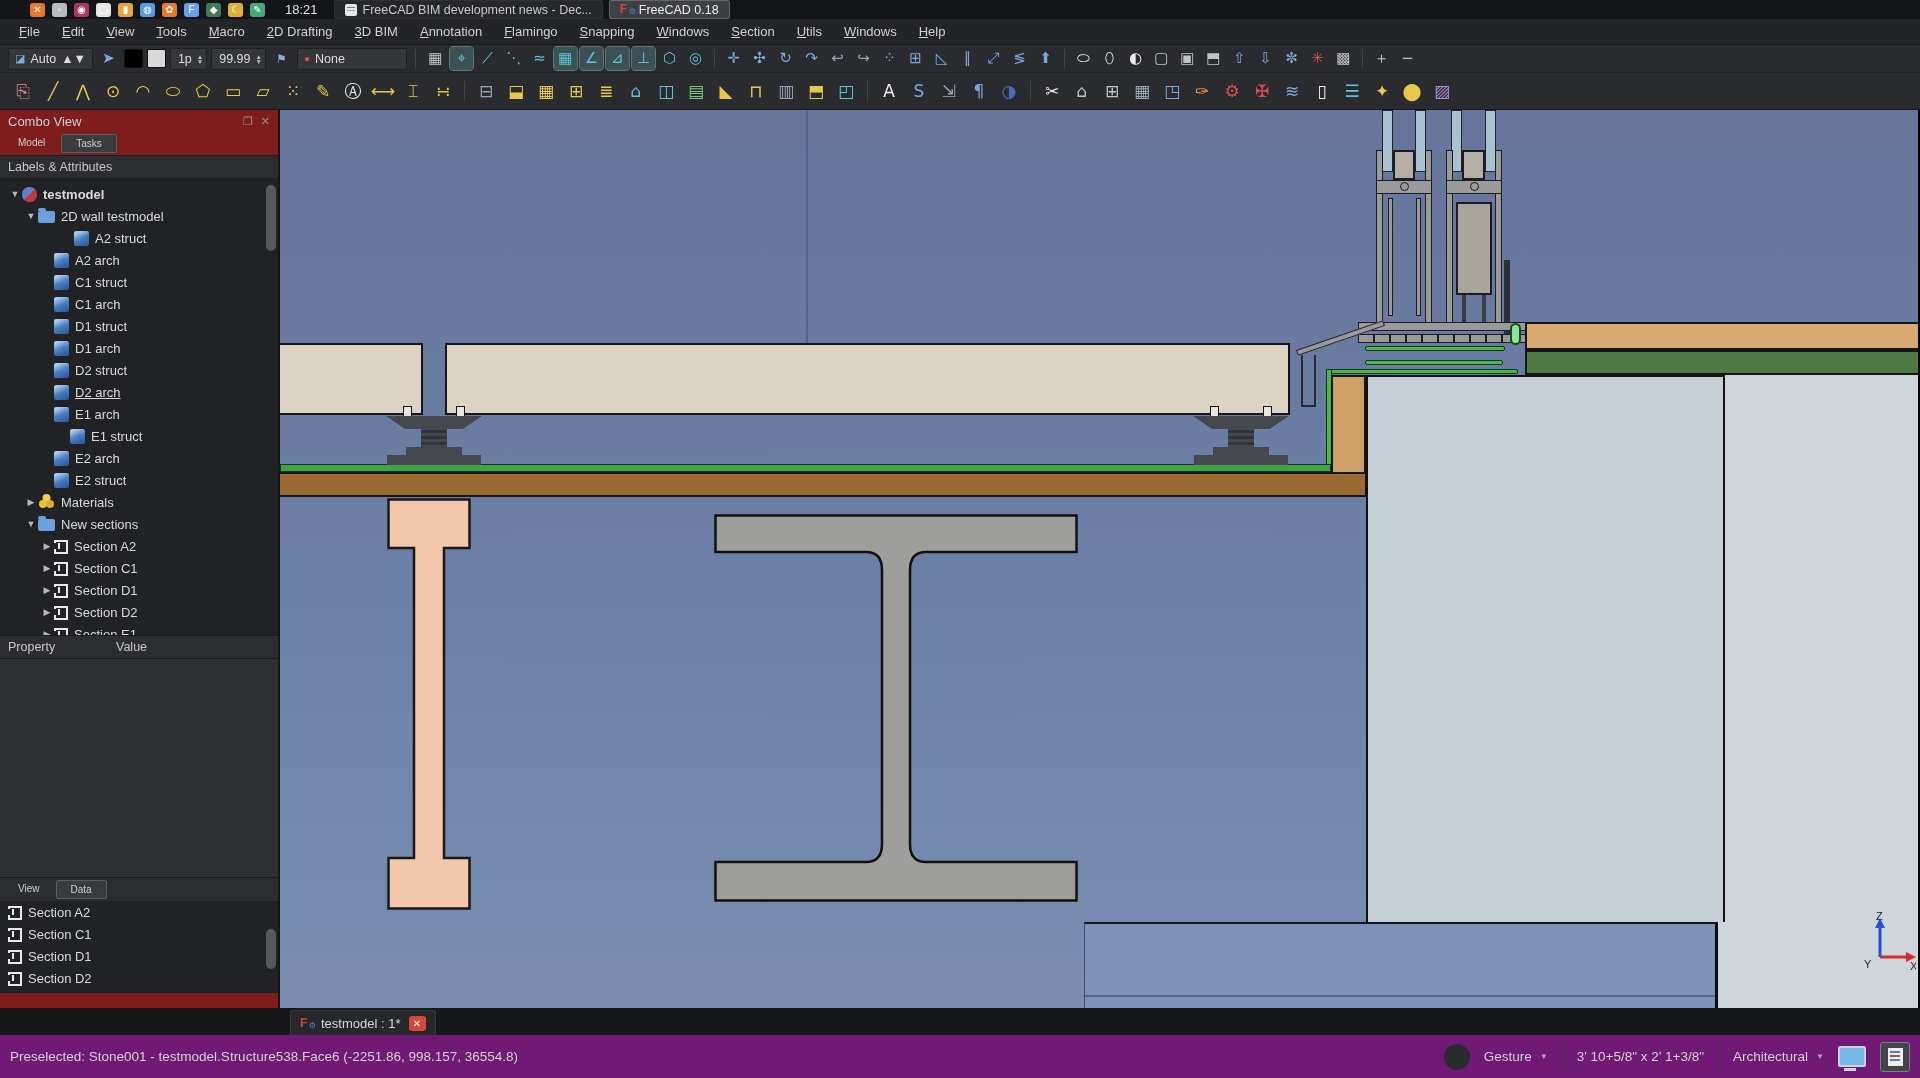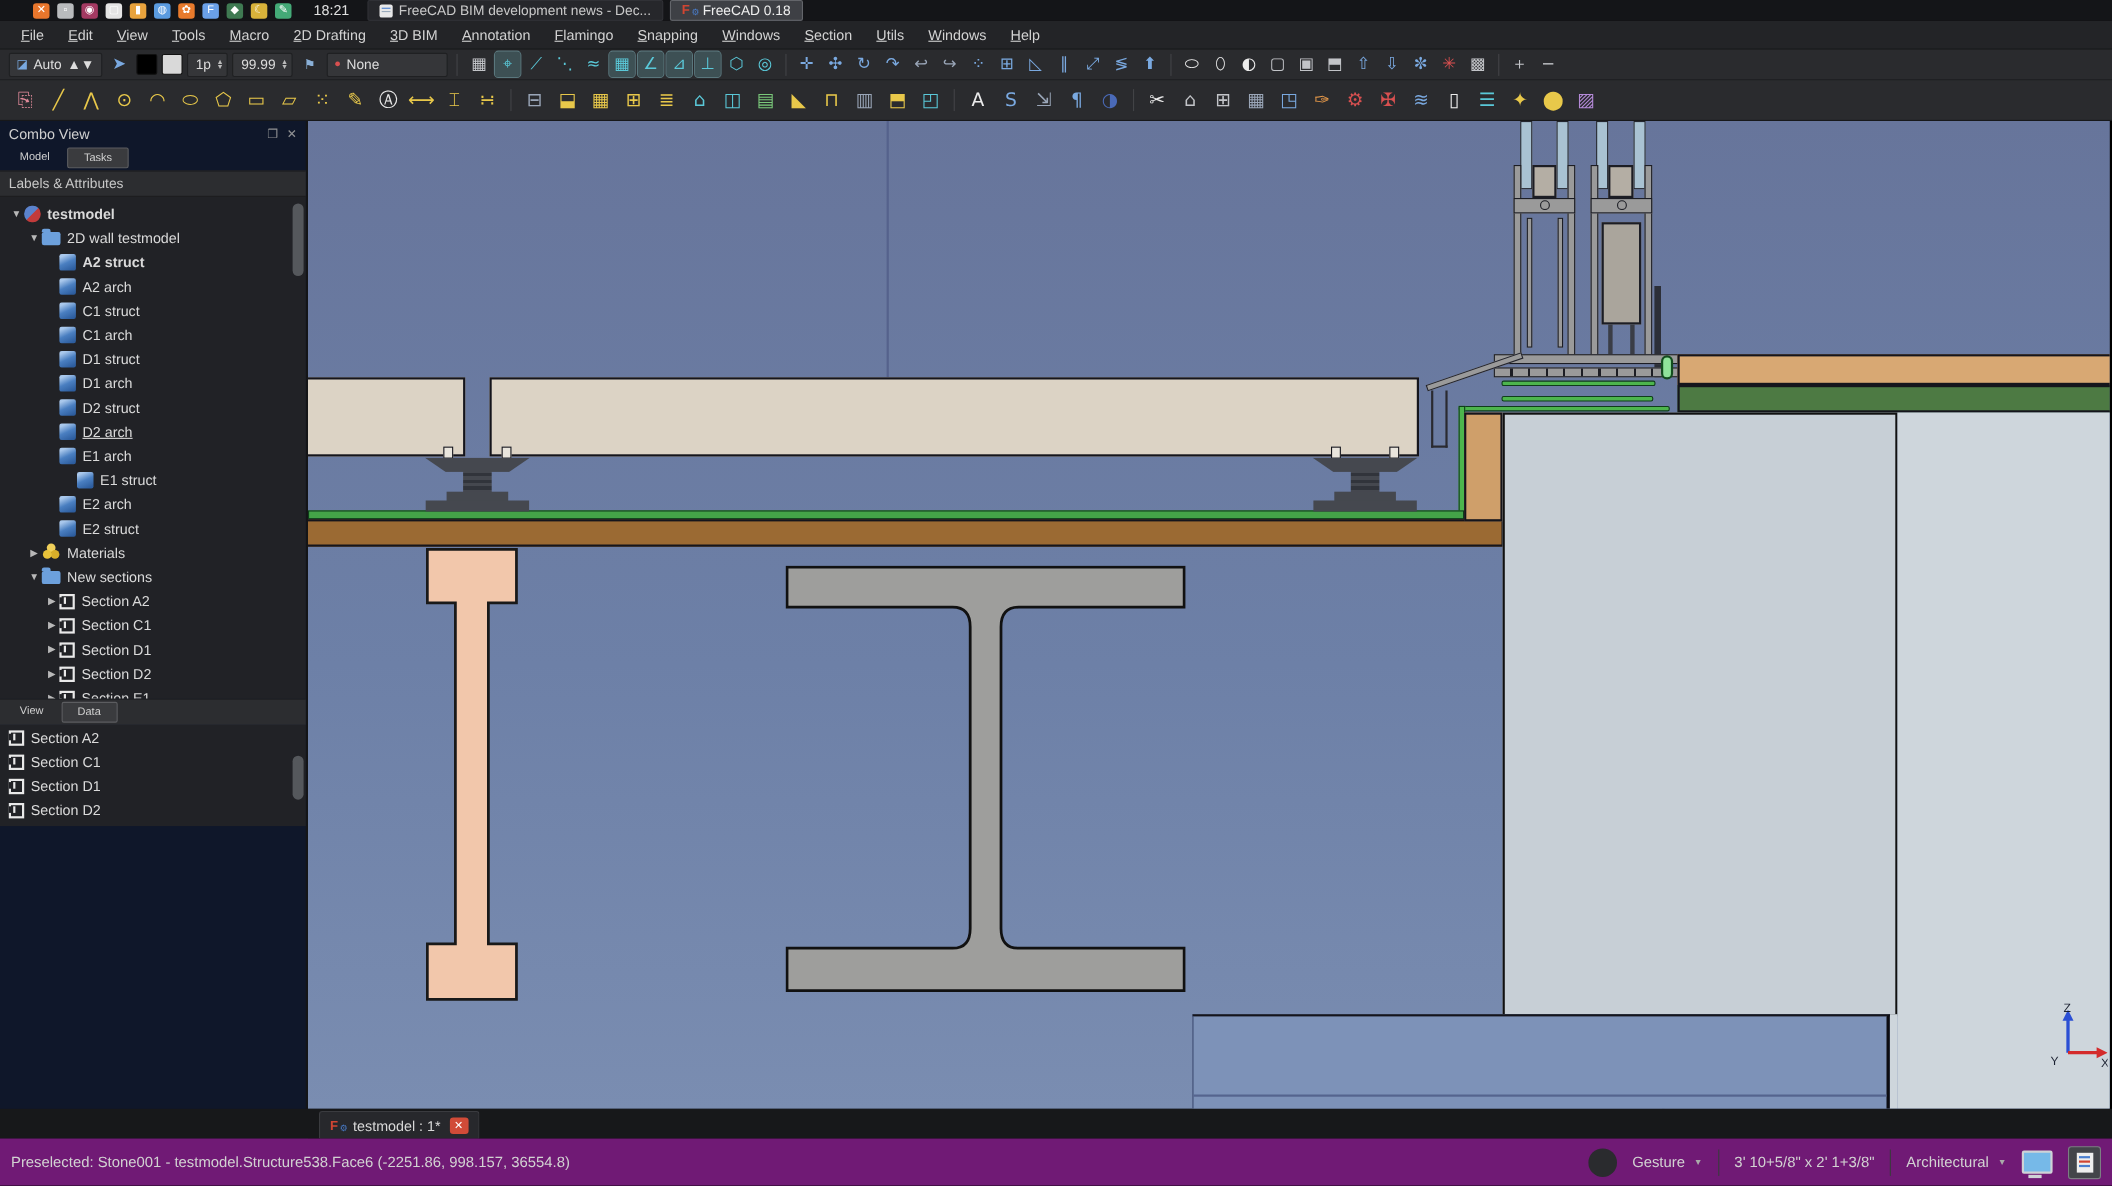--- a/index.html
+++ b/index.html
@@ -37,21 +37,21 @@
         align-items:center;padding:0 3px 0 7px;font-size:12.5px;color:#ddd;}
   .spin .ud{display:flex;flex-direction:column;font-size:6.5px;line-height:5px;color:#bbb;margin-left:5px;}
   .swatch{width:17px;height:17px;border:1px solid #111;border-radius:2px;}
   .tsep{width:1px;height:20px;background:#424346;margin:0 4px;}
   .icon-btn{width:23px;height:23px;display:inline-flex;align-items:center;justify-content:center;
             font-size:15px;line-height:1;border-radius:3px;font-family:"DejaVu Sans",sans-serif;}
   .icon-btn.hl{background:#3d5054;outline:1px solid #5a777d;}
   #tb2 .icon-btn{width:26px;height:26px;font-size:17px;}
   
   #main{position:absolute;left:0;top:110px;width:100%;height:898px;display:flex;}
-  #sidebar{width:280px;height:925px;background:#0f172a;position:relative;flex:none;border-right:2px solid #141517;box-sizing:border-box;}
+  #sidebar{width:280px;height:925px;background:#7f1d1d;position:relative;flex:none;border-right:2px solid #141517;box-sizing:border-box;}
   .panel-title{height:22px;display:flex;align-items:center;padding:0 8px;color:#cfcfcf;font-size:13px;}
   .panel-title .sp{flex:1}
   .dock-ico{color:#8f9092;font-size:11px;margin-left:8px;}
   .tabrow{display:flex;gap:2px;padding:2px 4px;}
   .tab{padding:3px 14px;font-size:10px;color:#d0d0d0;}
   .tab.boxed{background:#3a3b3e;border:1px solid #5c5d60;border-radius:2px;}
   .sec-head{height:22px;background:#2c2d30;border-top:1px solid #1c1d1f;border-bottom:1px solid #1c1d1f;
             display:flex;align-items:center;padding:0 8px;font-size:12.5px;color:#c8c8c8;}
   #tree{position:relative;height:456px;background:#212226;overflow:hidden;padding-top:4px;box-sizing:border-box;}
   .trow{height:22px;display:flex;align-items:center;font-size:13px;color:#dadada;white-space:nowrap;}
@@ -294,21 +294,21 @@
       <div class="trow bold" style="padding-left: 8px;">
             <span class="arrow">▼</span>
             <span class="ti doc"></span>
             <span>testmodel</span>
           </div>
           <div class="trow" style="padding-left: 24px;">
             <span class="arrow">▼</span>
             <span class="ti folder"></span>
             <span>2D wall testmodel</span>
           </div>
-          <div class="trow" style="padding-left: 40px; font-weight: bold;">
+          <div class="trow" style="padding-left: 60px;">
             <span class="arrow"></span>
             <span class="ti cube"></span>
             <span>A2 struct</span>
           </div>
           <div class="trow" style="padding-left: 40px;">
             <span class="arrow"></span>
             <span class="ti cube"></span>
             <span>A2 arch</span>
           </div>
           <div class="trow" style="padding-left: 40px;">
@@ -390,20 +390,27 @@
             <span class="arrow">▶</span>
             <span class="ti sect"></span>
             <span>Section D2</span>
           </div>
           <div class="trow" style="padding-left: 40px;">
             <span class="arrow">▶</span>
             <span class="ti sect"></span>
             <span>Section E1</span>
           </div>
         </div>
+      <div id="props">
+        <div class="sec-head">
+          <span class="col1">Property</span>
+          <span>Value</span>
+        </div>
+        <div id="prop-empty"></div>
+      </div>
       <div class="tabrow" style="background:#2c2d30;border-top:1px solid #1c1d1f">
         <span class="tab">View</span>
         <span class="tab boxed">Data</span>
       </div>
       <div id="bottomlist">
         <div class="scrollbar" style="top:28px;height:40px"></div>
       <div class="trow" style="padding-left: 8px;">
             <span class="ti sect"></span>
             <span>Section A2</span>
           </div>

